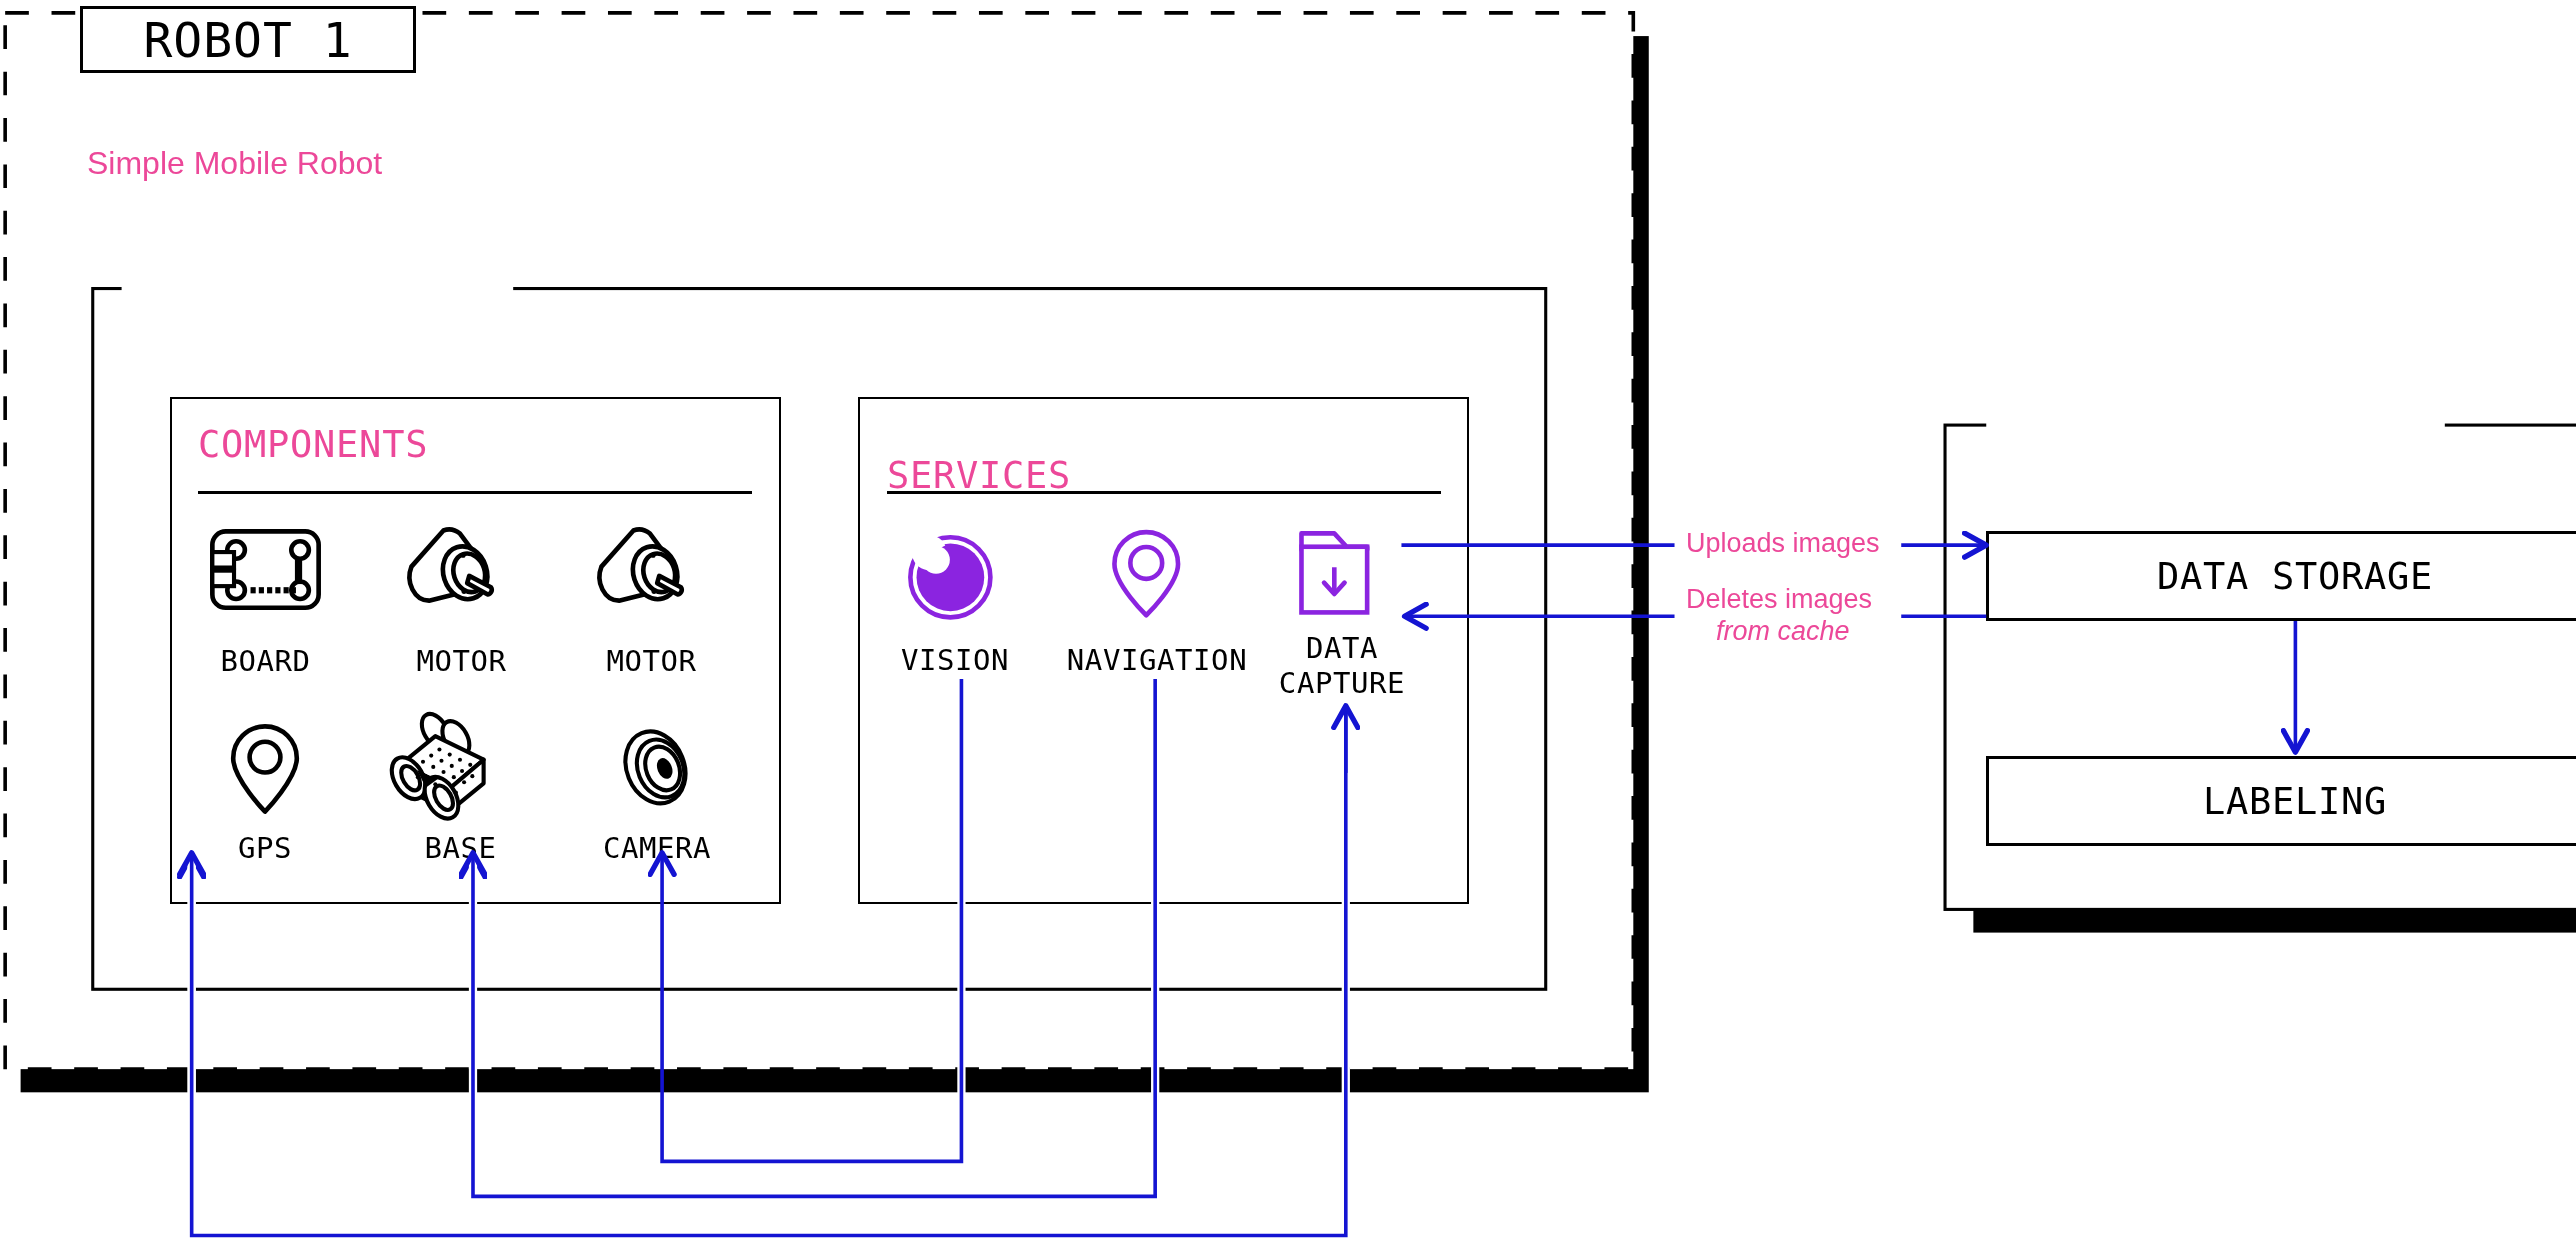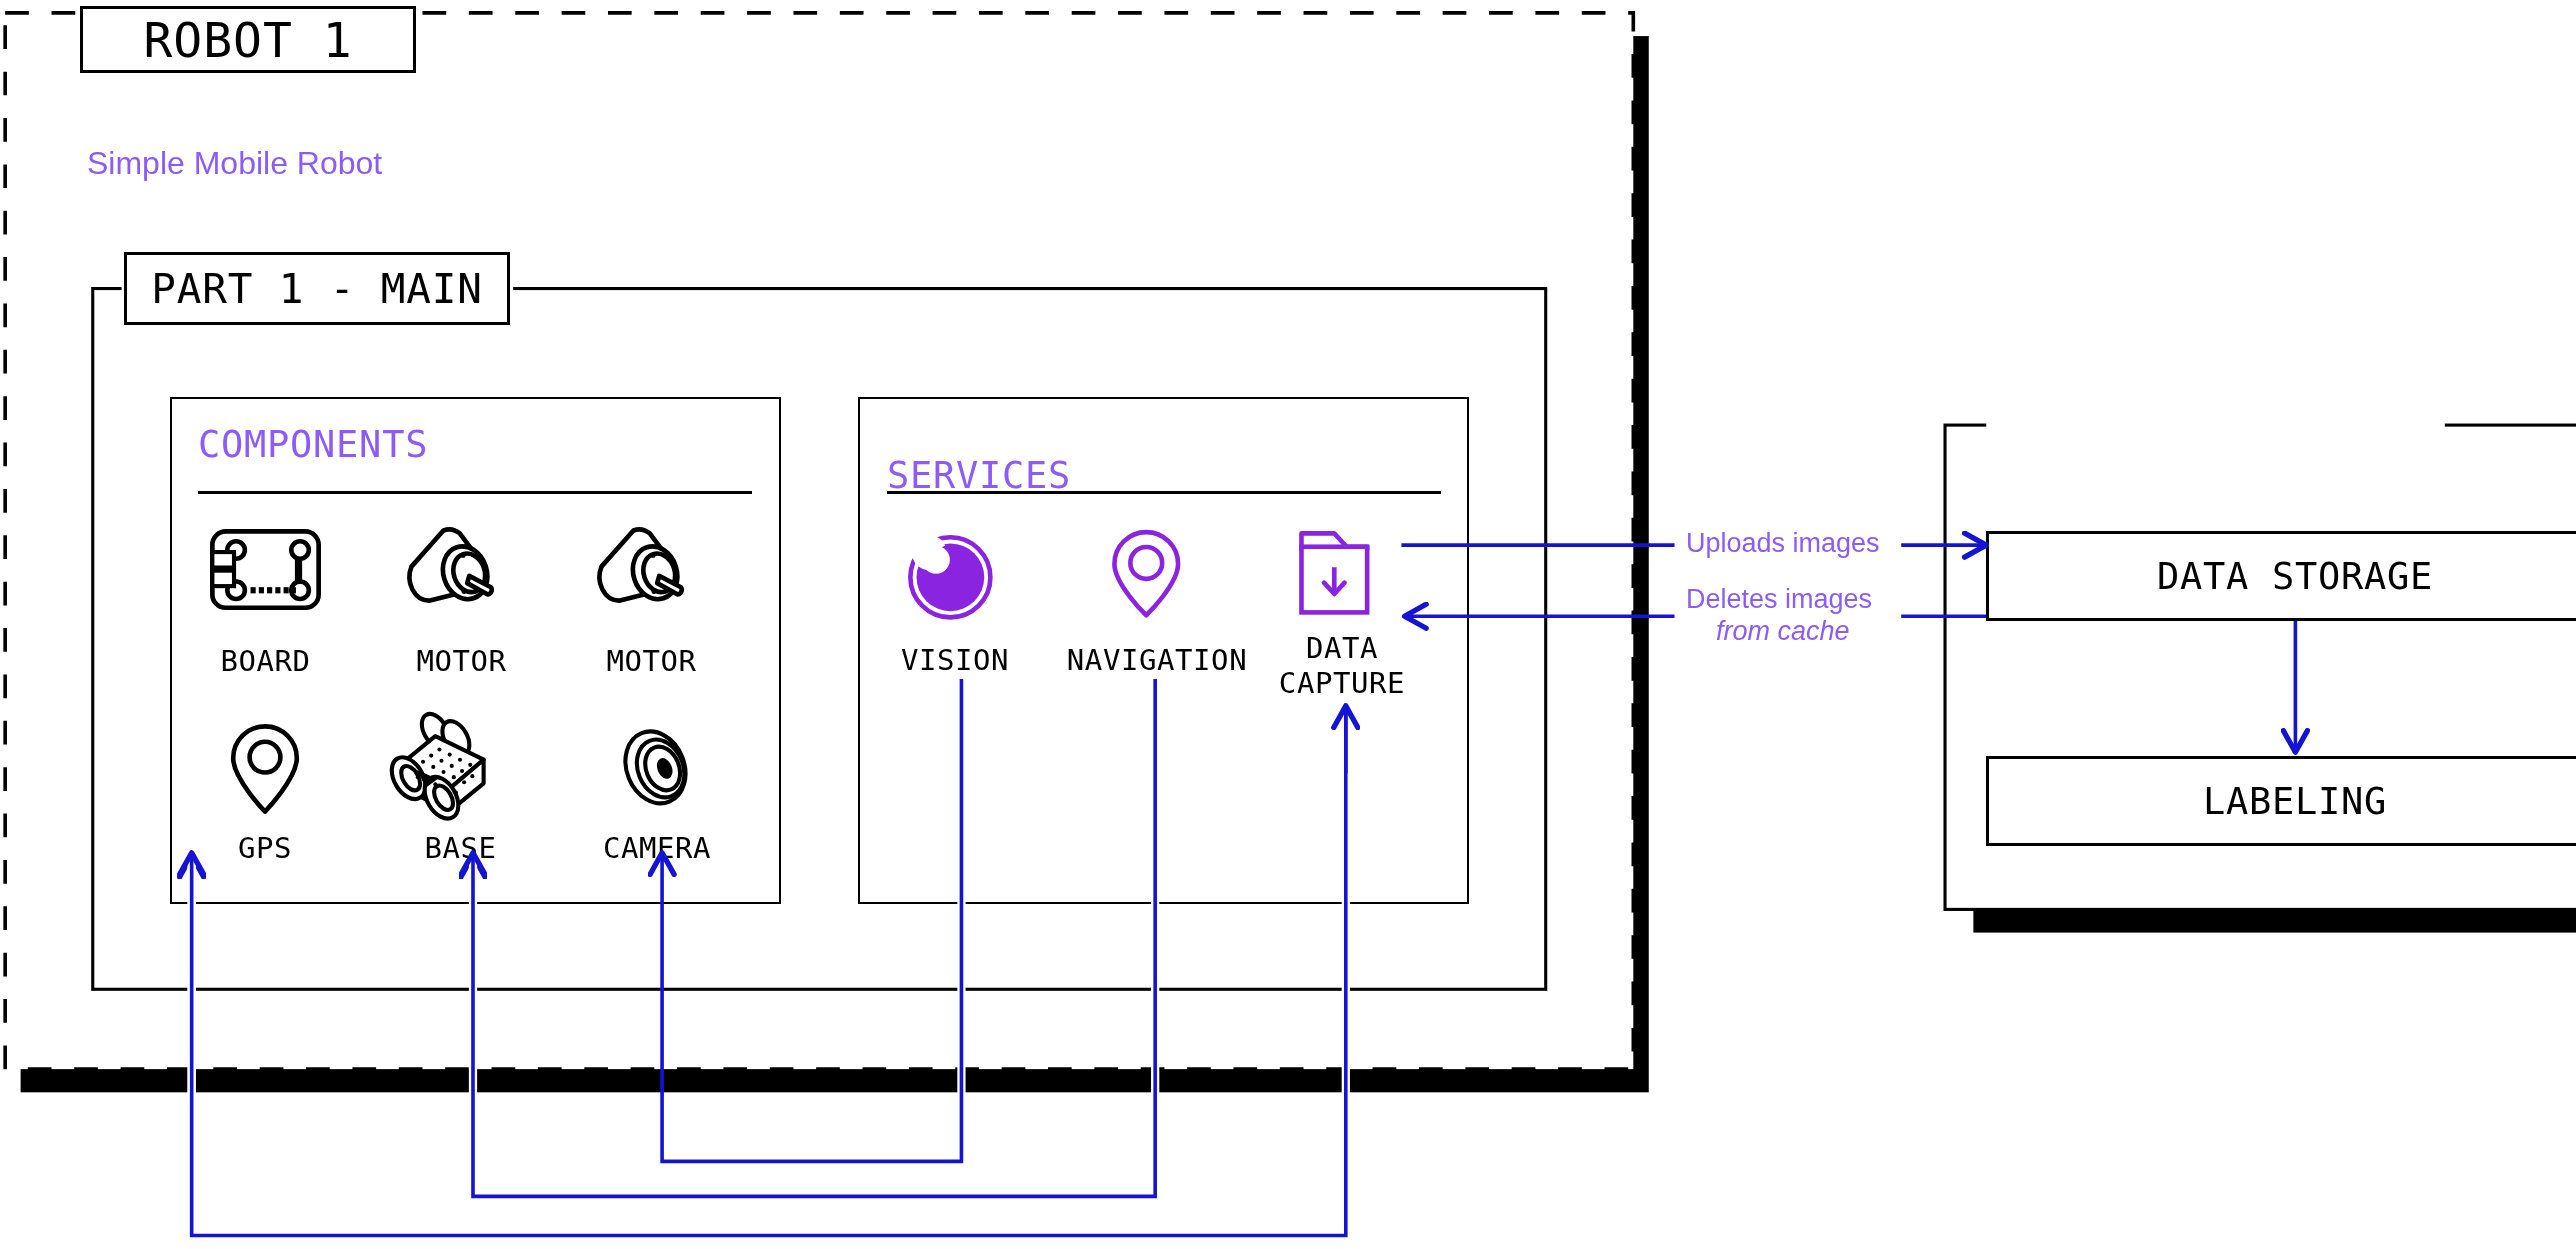--- a/index.html
+++ b/index.html
@@ -3,21 +3,21 @@
 <meta charset="utf-8">
 <title>Robot 1 Architecture Diagram</title>
 <style>
   html,body{margin:0;padding:0;background:#ffffff;}
   body{
     font-family:"Liberation Sans", sans-serif;
     width:2857px;height:1250px;position:relative;overflow:hidden;
   }
   #stage{position:absolute;left:0;top:0;width:2857px;height:1250px;}
   svg.layer{position:absolute;left:0;top:0;width:2857px;height:1250px;overflow:visible;}
-  .txt{position:absolute;white-space:pre;color:#8b5cf6;}
+  .txt{position:absolute;white-space:pre;color:#ec4899;}
 
   
   .mono{font-family:"DejaVu Sans Mono","Liberation Mono",monospace;letter-spacing:0.02em;}
   
   .sans{font-family:"Liberation Sans","DejaVu Sans",sans-serif;}
 
   .title-chip{
     position:absolute;background:#fff;border:3.1px solid #000;
     display:flex;align-items:center;justify-content:center;
     box-sizing:border-box;
@@ -53,23 +53,20 @@
     <span>ROBOT 1</span>
   </div>
 
   <div class="txt sans" style="left:87px;top:145px;font-size:32px;">Simple Mobile Robot</div>
 
   <svg class="layer" viewBox="0 0 5545 2426" width="2857" height="1250">
     <rect x="180" y="560" width="2820" height="1360" fill="#fff" stroke="#000" stroke-width="6"></rect>
     <rect x="236" y="486" width="760" height="150" fill="#fff"></rect>
   </svg>
 
-  <div class="title-chip mono" style="left:124px;top:252px;width:386px;height:73px;font-size:41px;">
-    <span>PART 1 - MAIN</span>
-  </div>
 
   <div class="panel" style="left:170px;top:397px;width:611px;height:507px;"></div>
   <div class="txt mono" style="left:198px;top:423px;font-size:37px;">COMPONENTS</div>
   <div class="hr" style="left:198px;top:491px;width:554px;height:3.1px;"></div>
 
   <div class="icon-cell" style="left:201px;top:520px;width:129px;height:124px;">
     <svg viewBox="0 0 250 240" width="129" height="124">
       <rect x="22" y="22" width="206" height="148" rx="26" ry="26" fill="#fff" stroke="#000" stroke-width="9"></rect>
       <circle cx="68" cy="58" r="17" fill="#fff" stroke="#000" stroke-width="9"></circle>
       <circle cx="192" cy="58" r="17" fill="#fff" stroke="#000" stroke-width="9"></circle>

